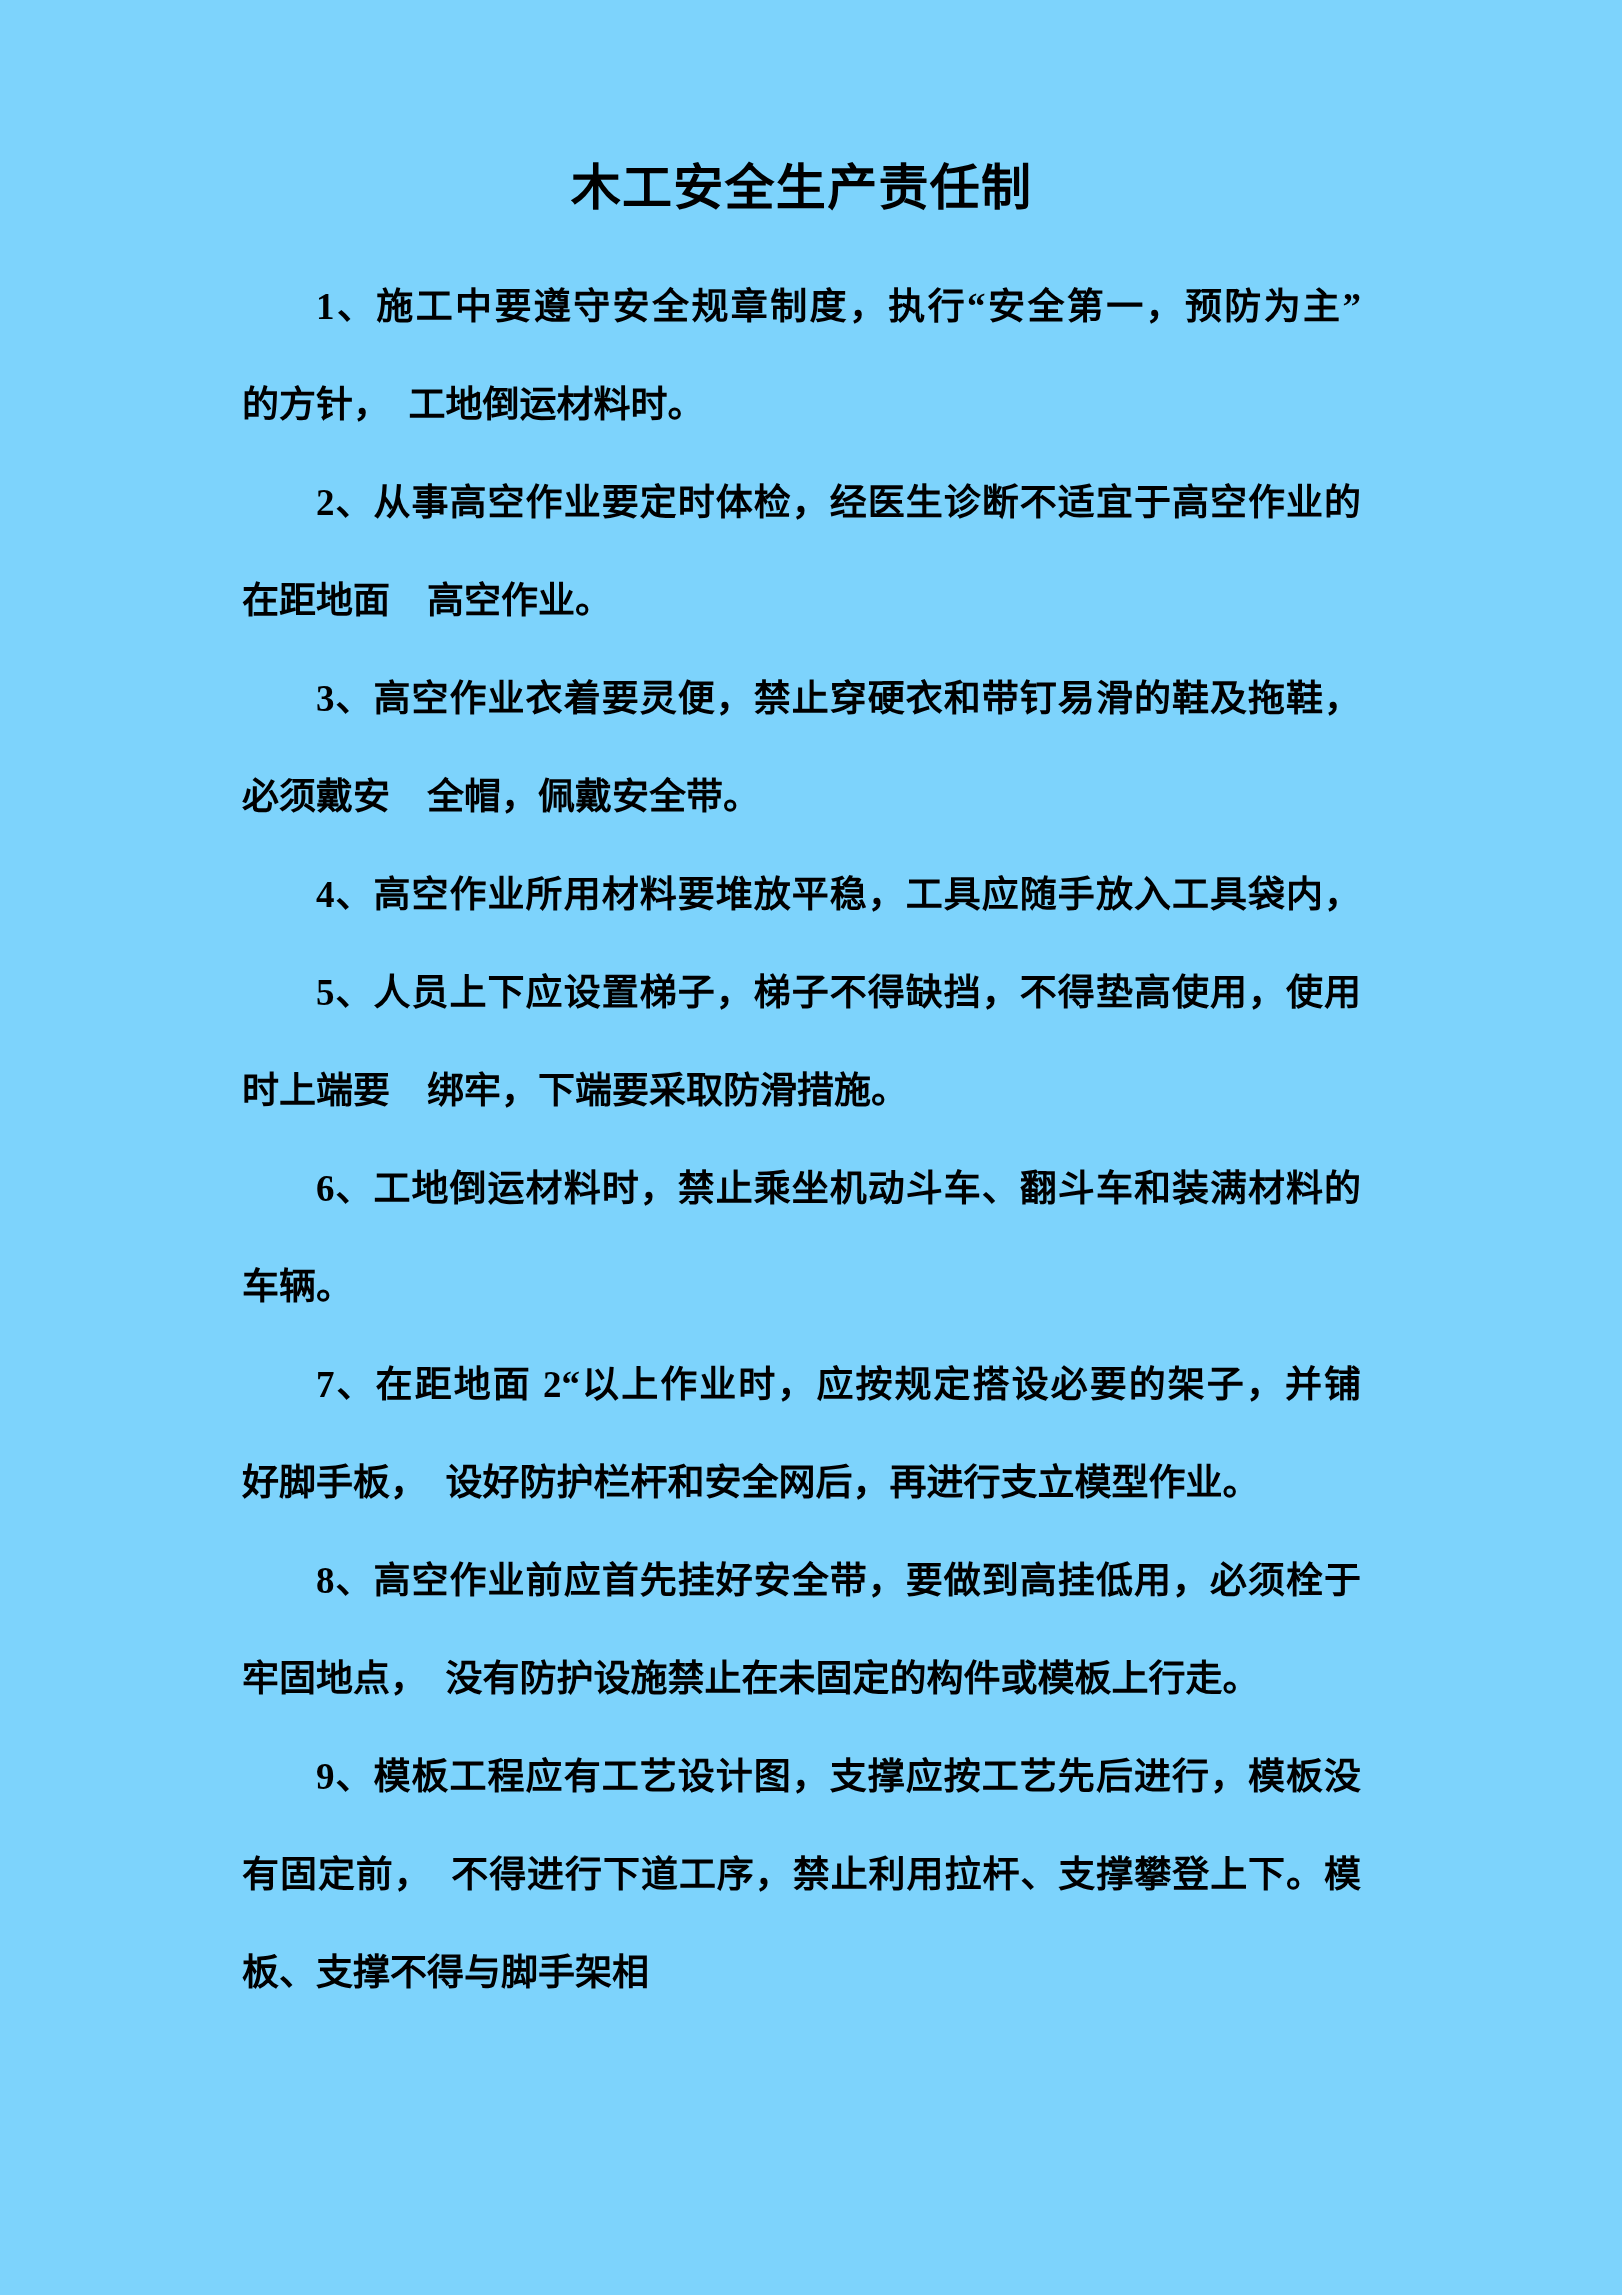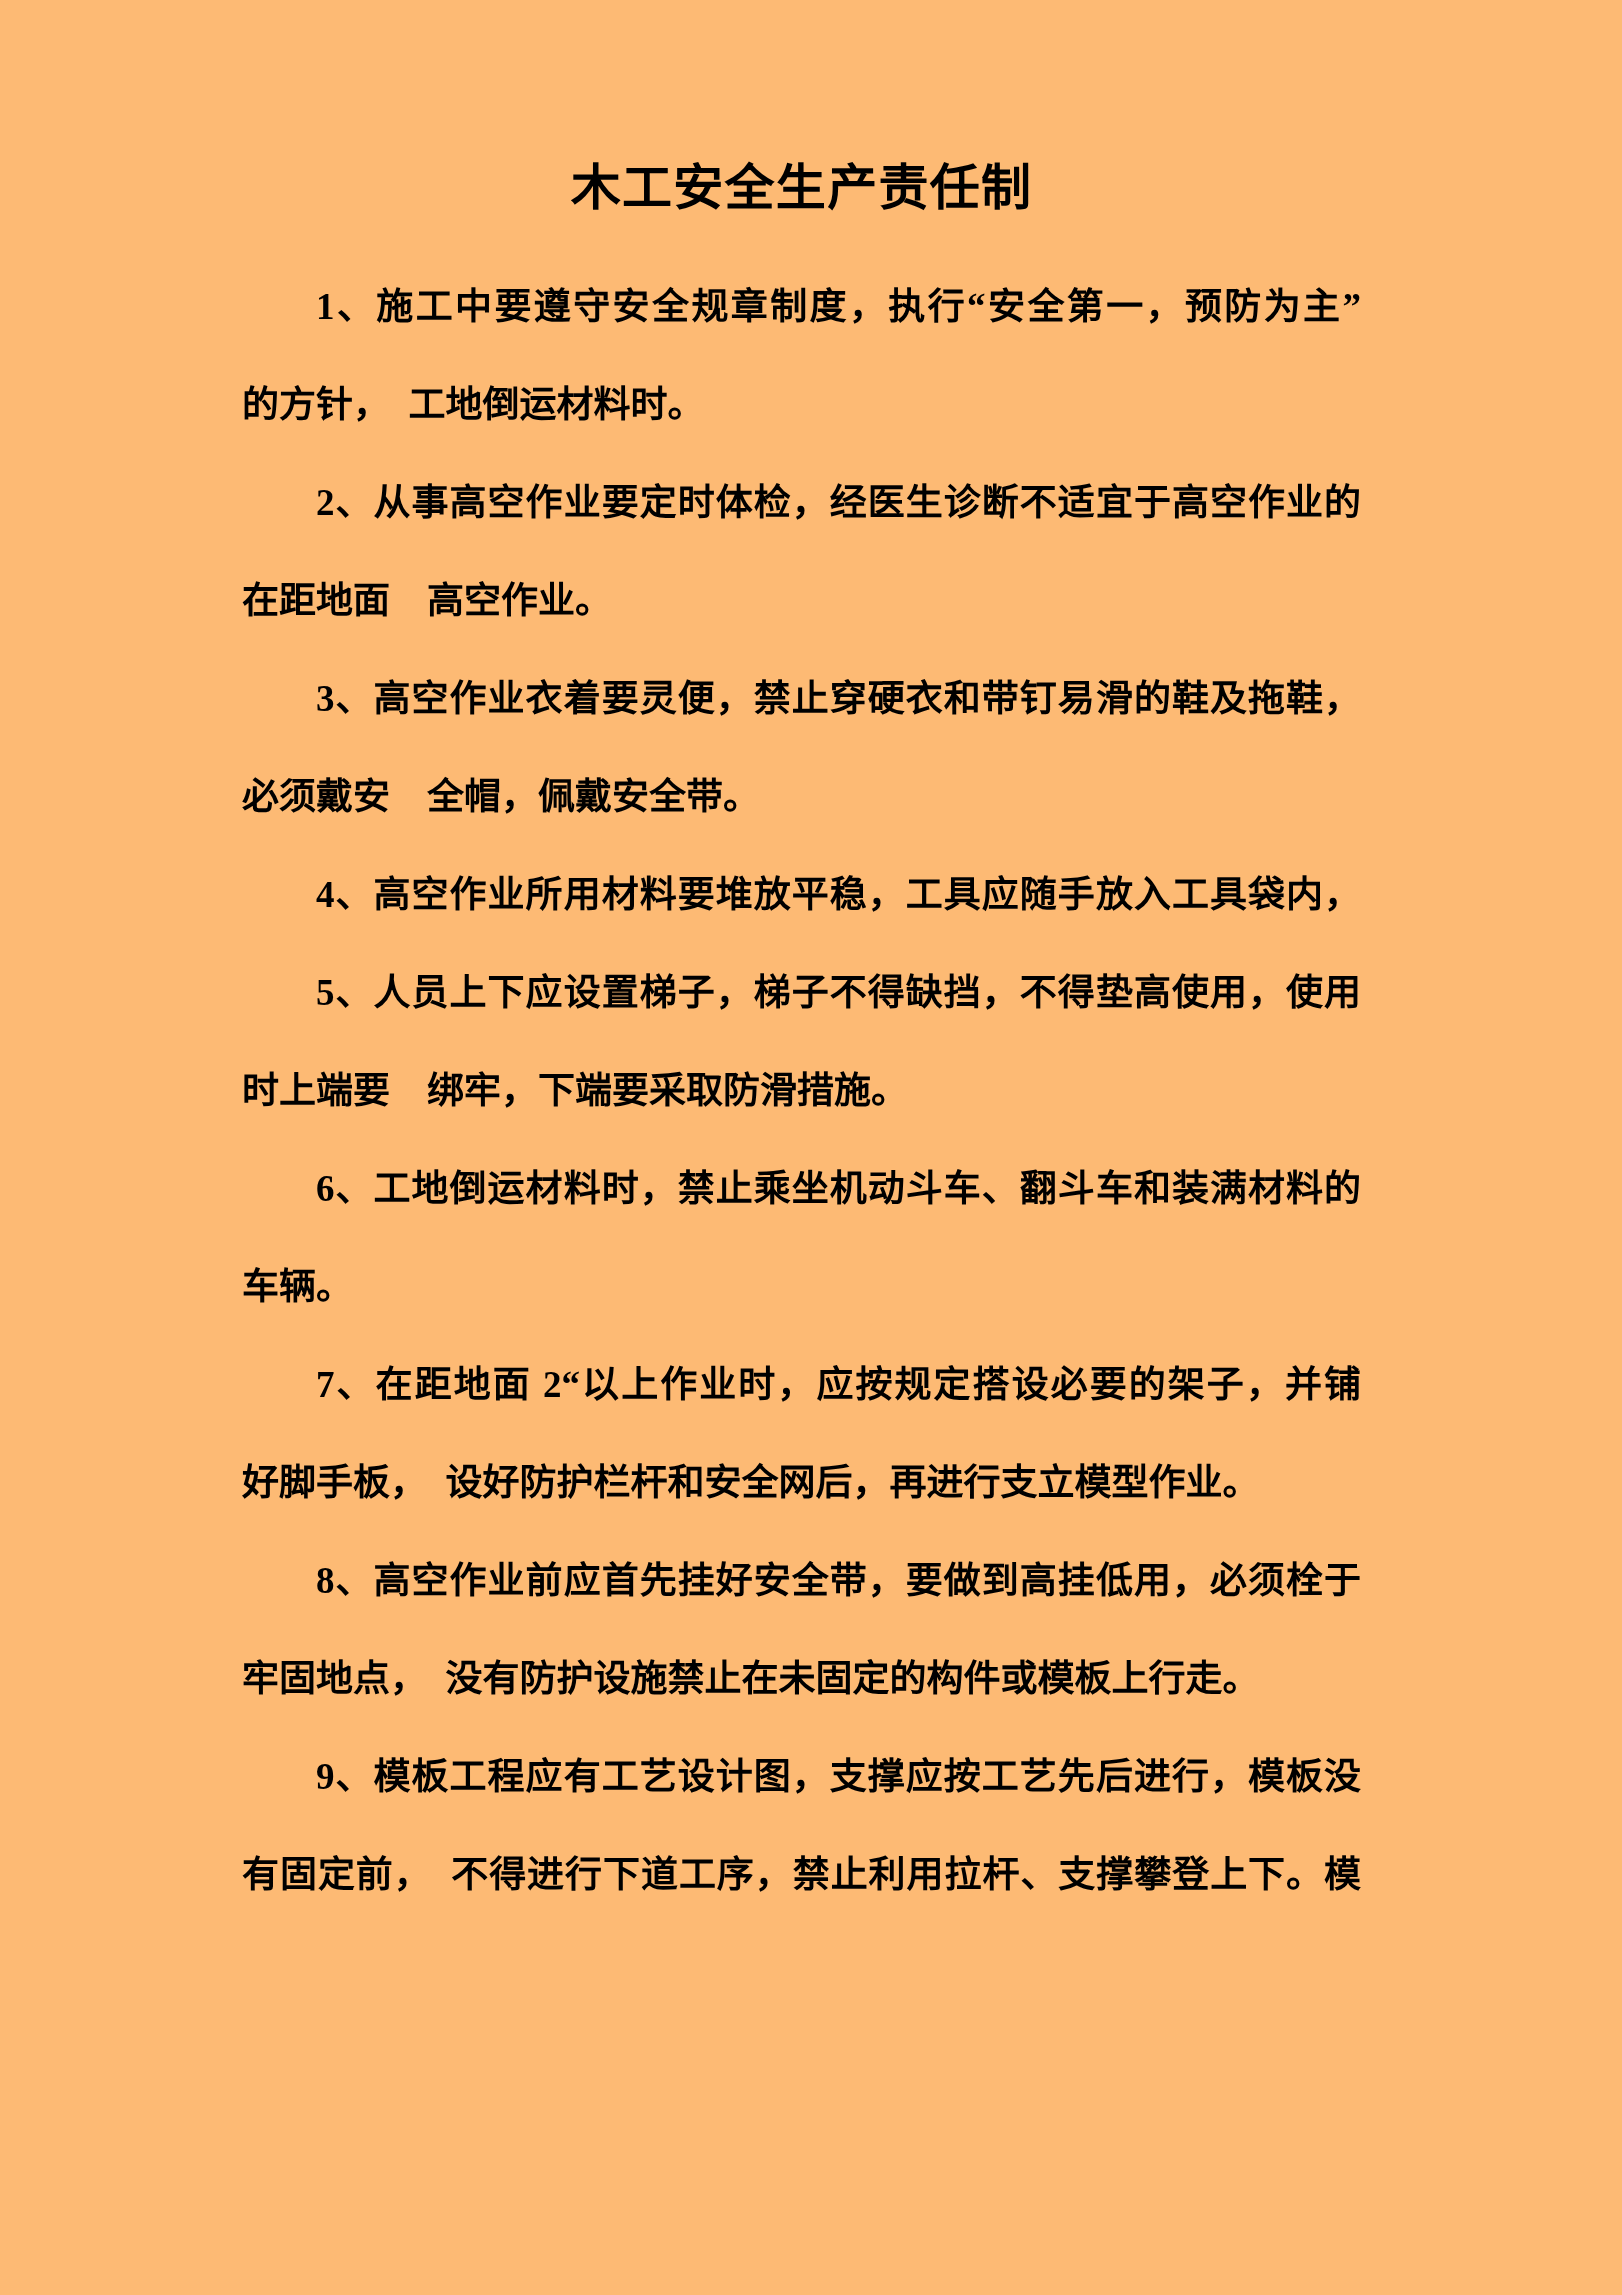--- a/index.html
+++ b/index.html
@@ -5,21 +5,21 @@
   html, body {
     margin: 0;
     padding: 0;
     background: #888;
   }
   .page {
     position: relative;
     width: 1623px;
     height: 2295px;
     margin: 0 auto;
-    background: #fdba74;
+    background: #7dd3fc;
     color: #000000;
     font-family: "Liberation Serif", "DejaVu Serif", serif;
     overflow: hidden;
   }
   .doc-title {
     margin: 152px 262px 0 242px;
     text-align: center;
     font-size: 50px;
     font-weight: bold;
     line-height: 72px;
@@ -75,16 +75,17 @@
     <div class="line">车辆。</div>
 
     <div class="line first fill">7、在距地面 2“以上作业时，应按规定搭设必要的架子，并铺</div>
     <div class="line">好脚手板，　设好防护栏杆和安全网后，再进行支立模型作业。</div>
 
     <div class="line first fill">8、高空作业前应首先挂好安全带，要做到高挂低用，必须栓于</div>
     <div class="line">牢固地点，　没有防护设施禁止在未固定的构件或模板上行走。</div>
 
     <div class="line first fill">9、模板工程应有工艺设计图，支撑应按工艺先后进行，模板没</div>
     <div class="line fill">有固定前，　不得进行下道工序，禁止利用拉杆、支撑攀登上下。模</div>
+    <div class="line">板、支撑不得与脚手架相</div>
 
   </div>
 </div>
 
 
 </body></html>

